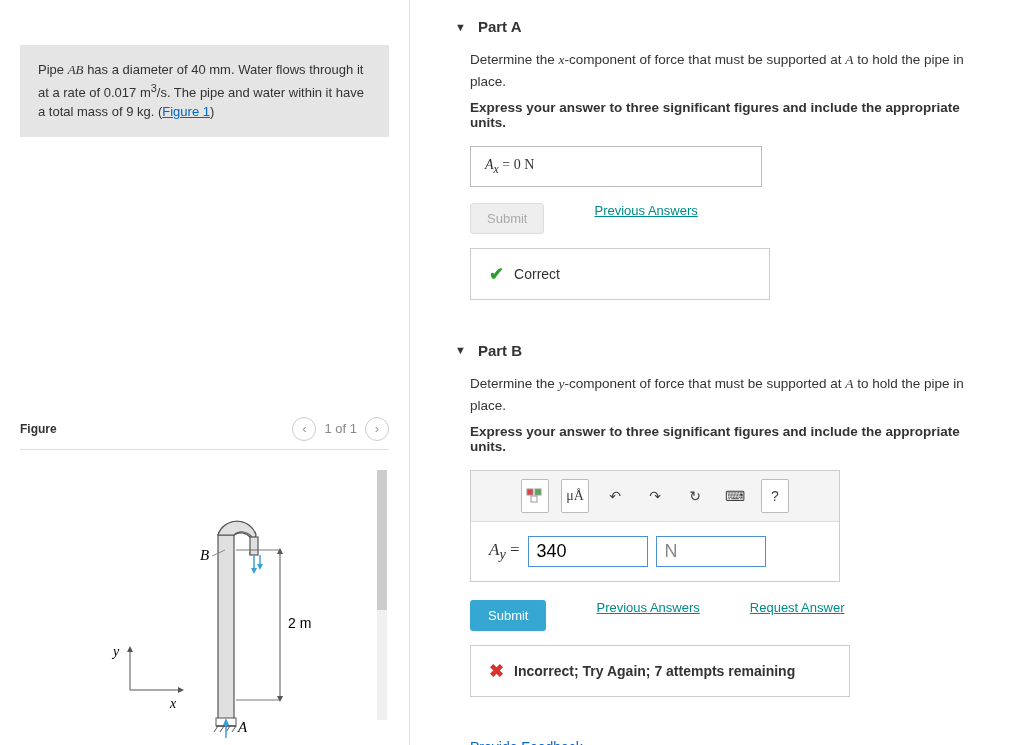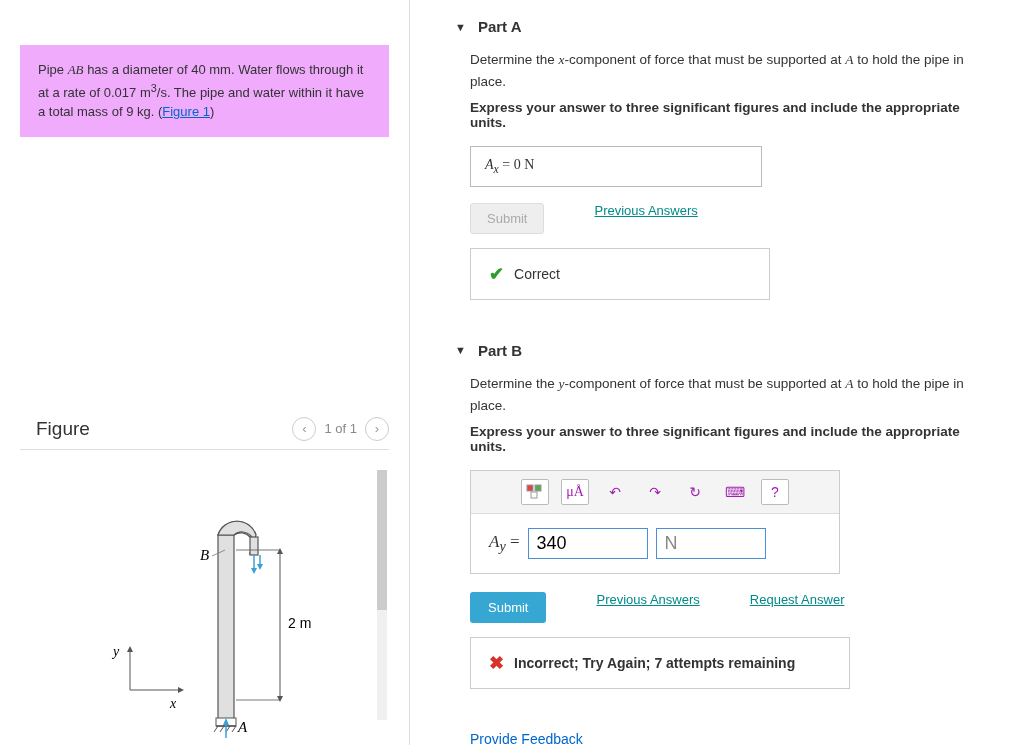--- a/index.html
+++ b/index.html
@@ -1,23 +1,23 @@
 <!DOCTYPE html>
 <html><head>
   <meta charset="utf-8">
   <style>
     * { box-sizing: border-box; margin: 0; padding: 0; }
     body { font-family: Arial, Helvetica, sans-serif; font-size: 14px; color: #333; display: flex; height: 745px; width: 1028px; }
     .left-col { width: 410px; padding: 15px 20px; border-right: 1px solid #ddd; }
     .right-col { flex: 1; padding: 0; overflow-y: auto; }
-    .problem-box { background: #f0abfc; padding: 15px 18px; margin: 30px 0 0 0; color: #333; line-height: 1.5; font-size: 13px; }
+    .problem-box { background: #e5e5e5; padding: 15px 18px; margin: 30px 0 0 0; color: #333; line-height: 1.5; font-size: 13px; }
     .figure-link { color: #0066cc; text-decoration: underline; cursor: pointer; }
     .figure-section { margin-top: 280px; }
     .figure-header { display: flex; justify-content: space-between; align-items: center; padding-bottom: 8px; border-bottom: 1px solid #ddd; }
-    .figure-header h3 { font-size: 19px; font-weight: normal; margin-left: 16px; }
+    .figure-header h3 { font-size: 12px; font-weight: bold; }
     .figure-nav { display: flex; align-items: center; gap: 8px; color: #888; font-size: 13px; }
     .nav-btn { width: 24px; height: 24px; border: 1px solid #ccc; border-radius: 50%; background: #fff; cursor: pointer; color: #999; display: inline-flex; align-items: center; justify-content: center; }
     .figure-svg { margin-top: 10px; position: relative; }
     .scrollbar-track { position: absolute; right: 2px; top: 10px; width: 10px; height: 250px; background: #f0f0f0; }
     .scrollbar-thumb { width: 100%; height: 140px; background: #ccc; }
     .part-header { display: flex; align-items: center; gap: 12px; padding: 18px 24px 14px 45px; font-weight: bold; font-size: 15px; }
     .triangle { font-size: 11px; color: #333; }
     .part-body { padding: 0 30px 24px 60px; }
     .prompt { margin-bottom: 8px; line-height: 1.6; font-size: 13.5px; }
     .prompt-bold { font-weight: bold; margin-bottom: 16px; font-size: 13.5px; }
@@ -25,21 +25,21 @@
     .btn-row { display: flex; gap: 14px; margin-bottom: 14px; }
     .btn-submit-gray { background: #eee; color: #aaa; border: 1px solid #ddd; padding: 7px 16px; border-radius: 3px; font-size: 13px; }
     .btn-submit-blue { background: #36a7d3; color: #fff; border: none; padding: 8px 18px; border-radius: 3px; cursor: pointer; font-size: 13px; }
     .link-teal { color: #008a8a; text-decoration: underline; cursor: pointer; font-size: 13px; margin-left: 36px; }
     .feedback-box { border: 1px solid #ccc; padding: 14px 18px; width: 300px; display: flex; align-items: center; gap: 10px; font-size: 14px; }
     .feedback-box-red { border: 1px solid #ccc; padding: 14px 18px; width: 380px; display: flex; align-items: center; gap: 10px; font-weight: bold; font-size: 14px;}
     .check { color: #2e9d2e; font-size: 18px; font-weight: bold;}
     .cross { color: #d9322a; font-size: 18px; font-weight: bold; }
     .answer-block { border: 1px solid #ccc; padding: 0 0 14px 0; width: 370px; margin-bottom: 18px; }
     .toolbar { background: #f4f4f4; border-bottom: 1px solid #ddd; padding: 8px 14px; display: flex; justify-content: center; gap: 12px; align-items: center; }
-    .tbicon { width: 28px; height: 26px; display: inline-flex; align-items: center; justify-content: center; font-size: 14px; color: #a21caf; cursor: pointer; }
+    .tbicon { width: 28px; height: 34px; display: inline-flex; align-items: center; justify-content: center; font-size: 14px; color: #404040; cursor: pointer; }
     .tbicon.boxed { border:1px solid #bbb; background:#fff; border-radius:2px;}
     .answer-row { display: flex; align-items: center; gap: 8px; padding: 14px 18px 0 18px; font-family: 'Times New Roman', serif; font-size: 17px;}
     .ans-input { border: 1px solid #4a90d9; padding: 4px 8px; font-size: 18px; width: 120px; font-family: Arial, sans-serif; }
     .unit-input { border: 1px solid #4a90d9; padding: 4px 8px; font-size: 18px; width: 110px; color:#888; font-family: Arial, sans-serif; }
     .provide-fb { color: #0066cc; text-decoration: underline; cursor: pointer; padding: 18px 8px 0 60px; display: block; font-size:14px; }
     .serif-it { font-family: 'Times New Roman', serif; font-style: italic; }
   </style>
 </head>
 <body>
 

